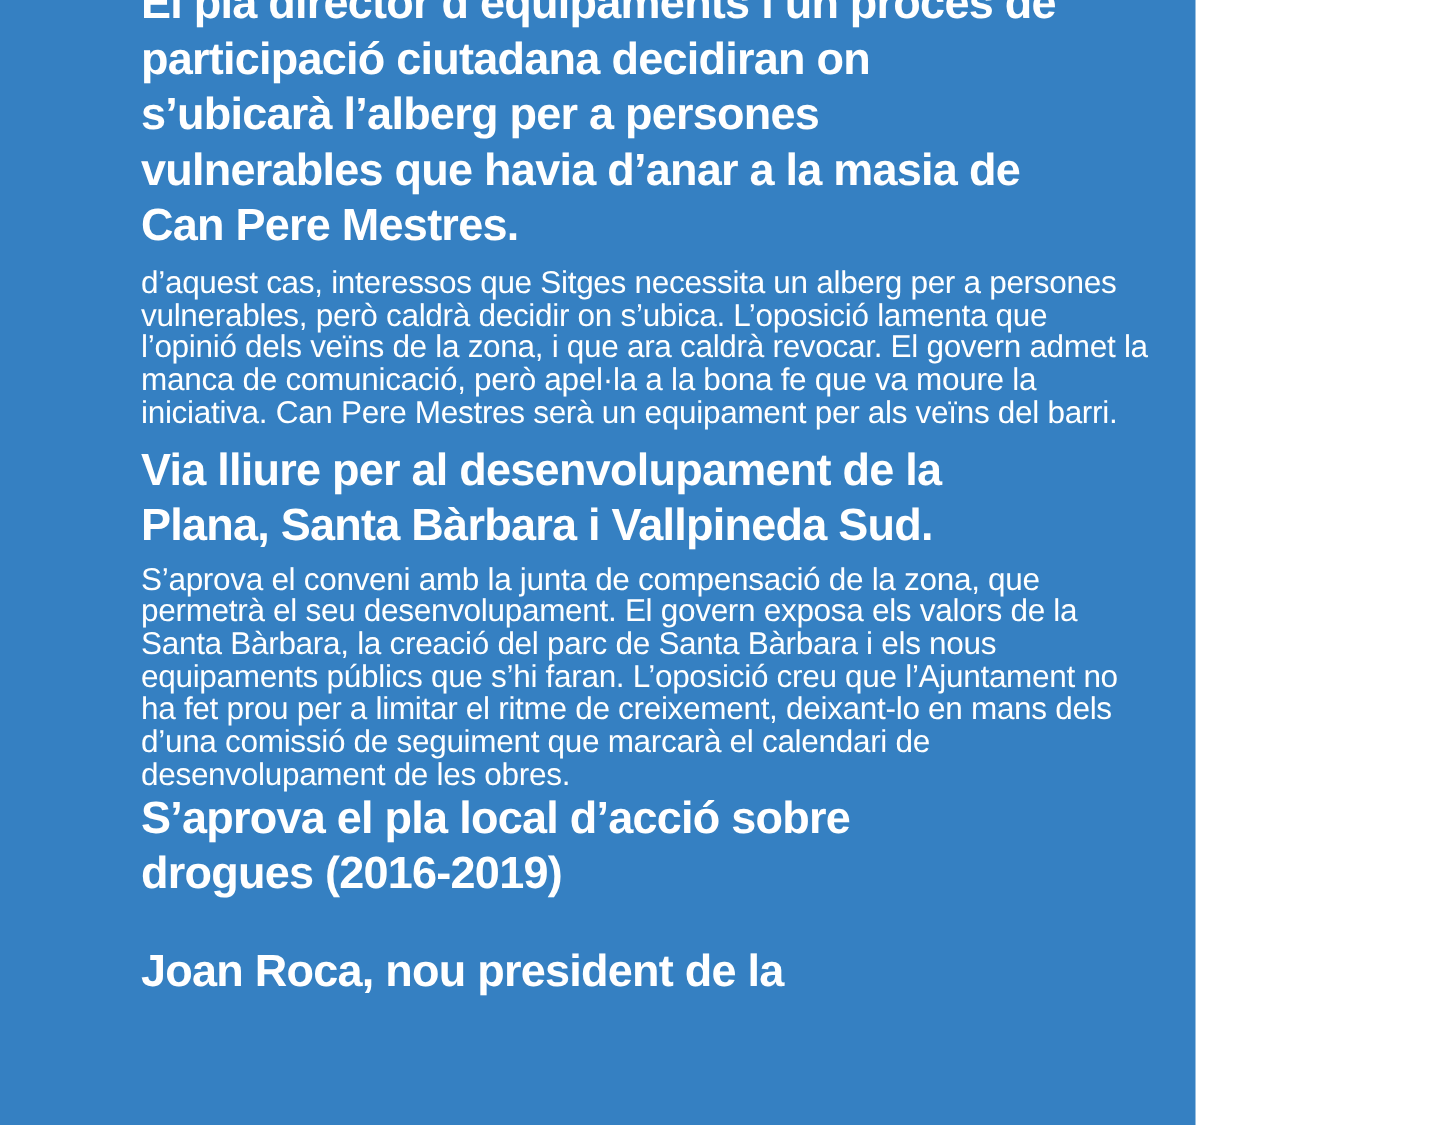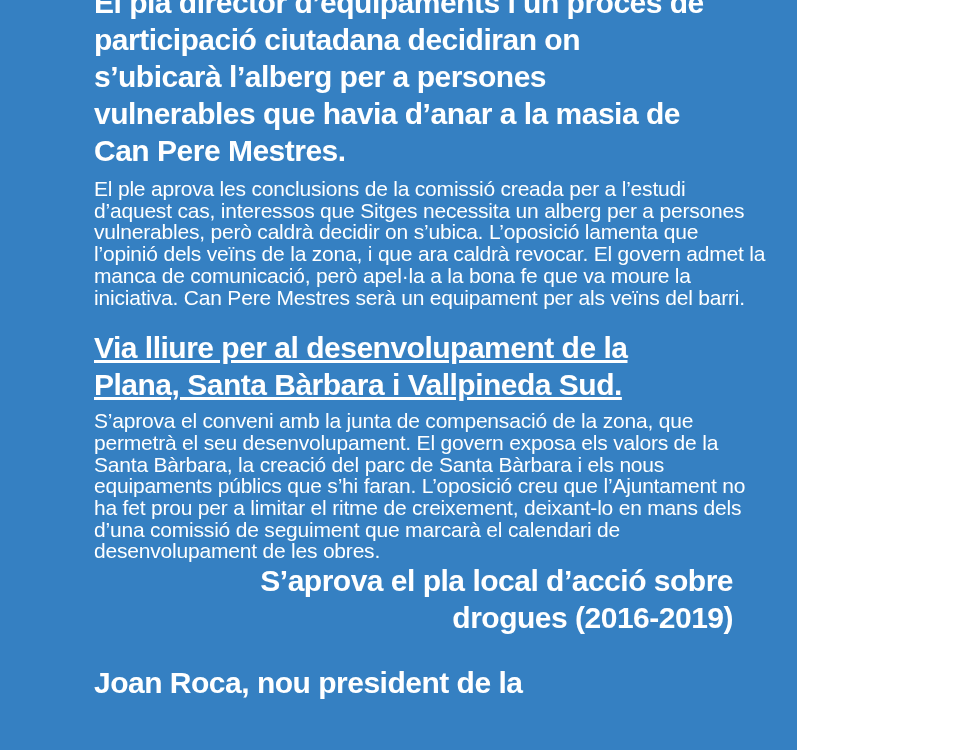--- a/index.html
+++ b/index.html
@@ -27,41 +27,40 @@
     margin: 0;
     font-weight: 400;
     font-size: 21px;
     line-height: 21.7px;
     letter-spacing: -0.2px;
   }
   .line { display: block; white-space: nowrap; }
   
   .h1 { margin-top: -16px; }   
   .b1 { margin-top: 9px; }
-  .h2 { margin-top: 21px; text-decoration: underline; }
+  .h2 { margin-top: 8px; }
   .b2 { margin-top: 7px; }
-  .h3 { margin-top: 0px; text-align: right; }
+  .h3 { margin-top: 0px; }
   .h4 { margin-top: 28px; }    
 </style>
 </head>
 <body>
 
 <div class="page" style="background: rgb(53, 128, 194); color: rgb(255, 255, 255);">
   <main class="content">
 
     <h2 class="heading h1">
       <span class="line">El pla director d’equipaments i un procés de</span>
       <span class="line">participació ciutadana decidiran on</span>
       <span class="line">s’ubicarà l’alberg per a persones</span>
       <span class="line">vulnerables que havia d’anar a la masia de</span>
       <span class="line">Can Pere Mestres.</span>
     </h2>
 
     <p class="body-text b1">
-      <span class="line">El ple aprova les conclusions de la comissió creada per a l’estudi</span>
       <span class="line">d’aquest cas, interessos que Sitges necessita un alberg per a persones</span>
       <span class="line">vulnerables, però caldrà decidir on s’ubica. L’oposició lamenta que</span>
       <span class="line">l’opinió dels veïns de la zona, i que ara caldrà revocar. El govern admet la</span>
       <span class="line">manca de comunicació, però apel·la a la bona fe que va moure la</span>
       <span class="line">iniciativa. Can Pere Mestres serà un equipament per als veïns del barri.</span>
     </p>
 
     <h2 class="heading h2">
       <span class="line">Via lliure per al desenvolupament de la</span>
       <span class="line">Plana, Santa Bàrbara i Vallpineda Sud.</span>

